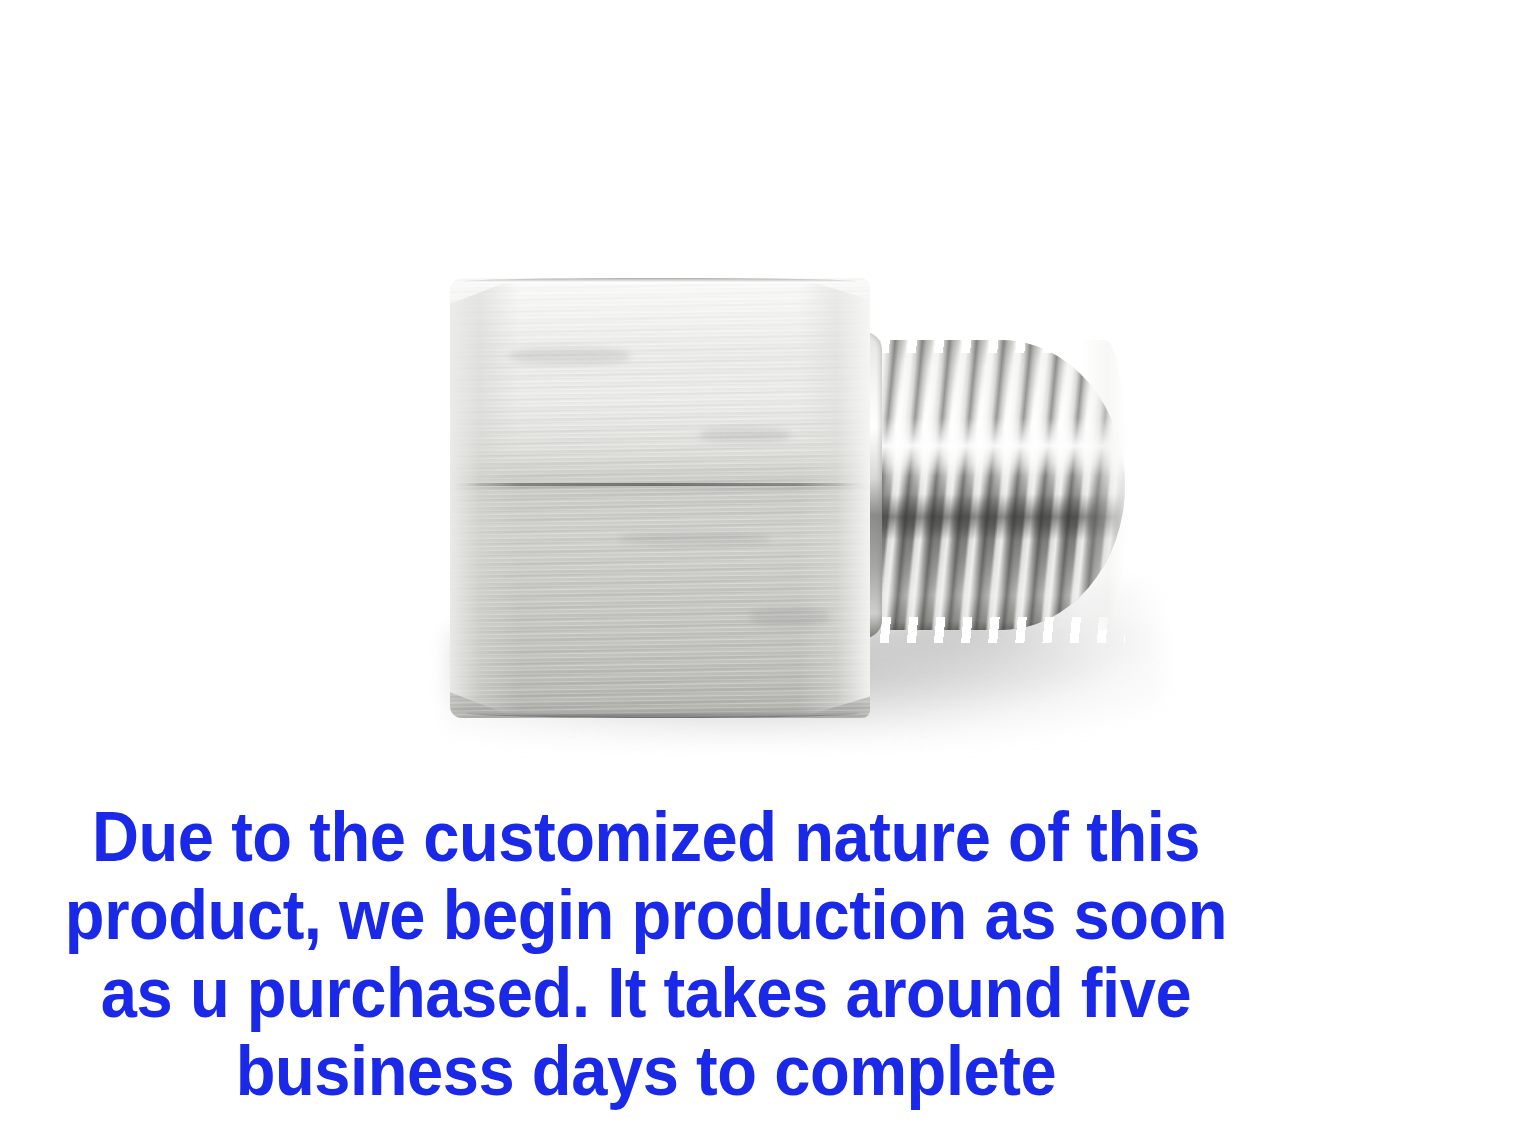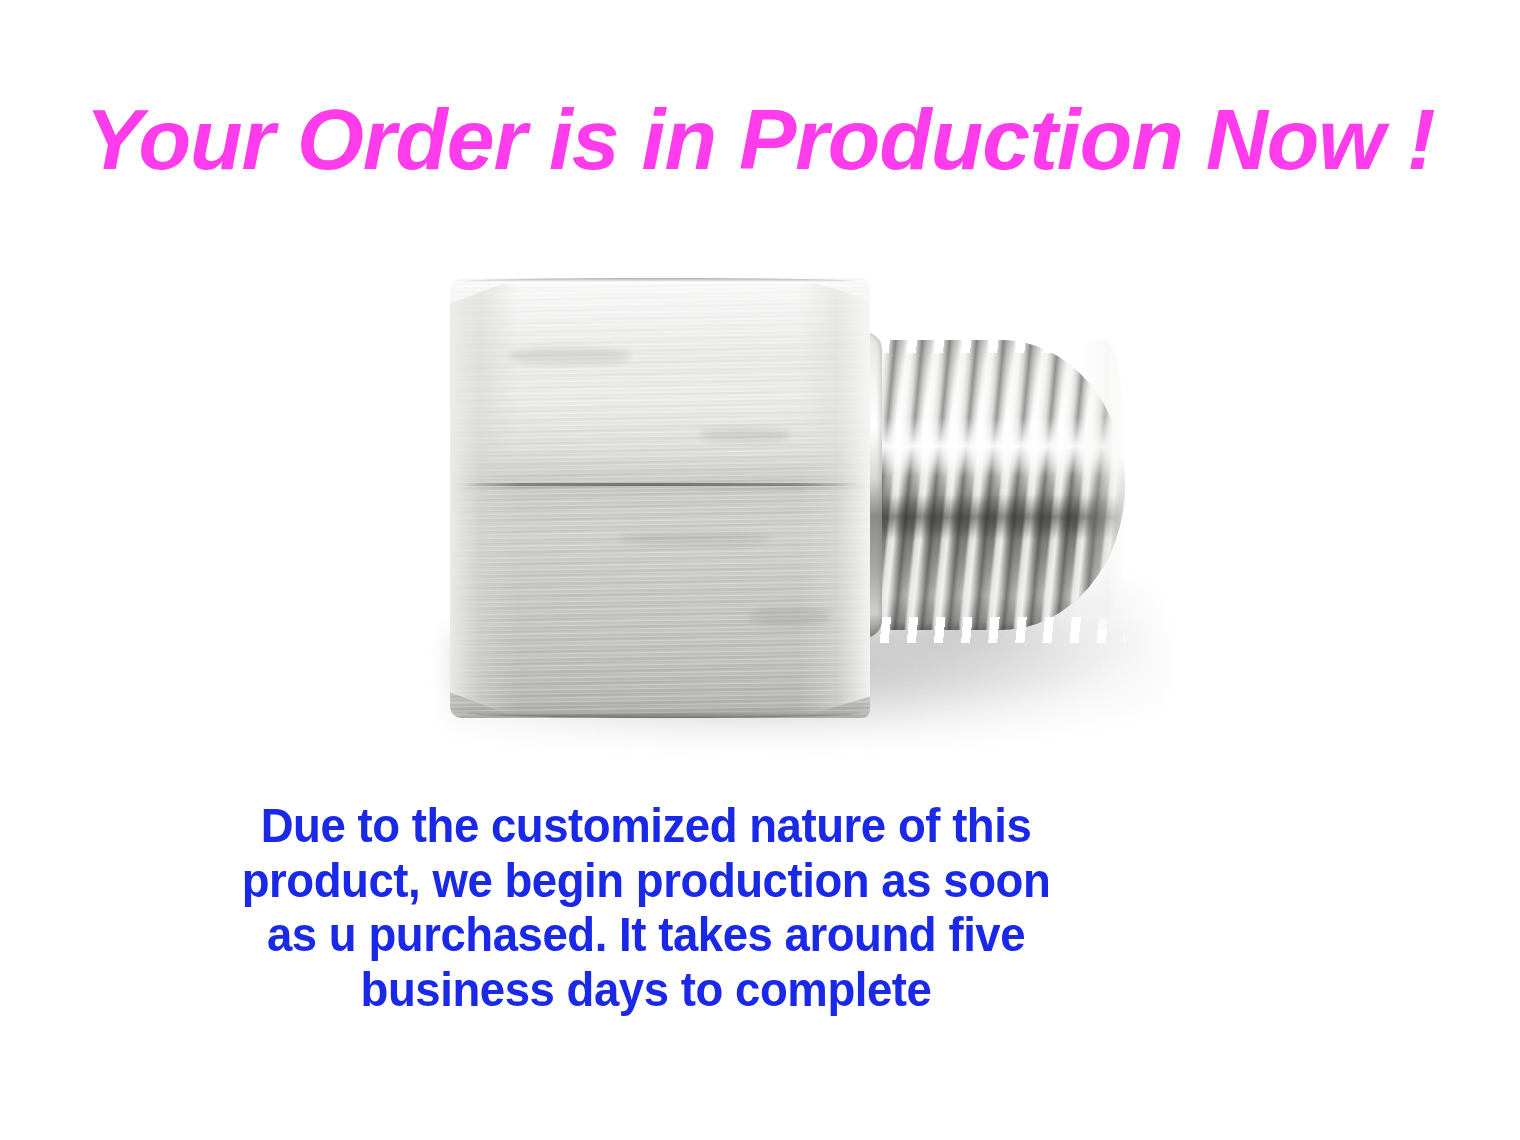--- a/index.html
+++ b/index.html
@@ -306,36 +306,35 @@
   
   .body-copy {
     position: absolute;
     left: 0;
     top: 798px;
     width: 1292px;
     text-align: center;
     color: #1a28e8;
     font-family: "Liberation Sans", sans-serif;
     font-weight: bold;
-    font-size: 49px;
+    font-size: 70px;
     line-height: 1.115;
     letter-spacing: -0.5px;
   }
   .body-copy .ln {
     display: block;
     white-space: nowrap;
     transform: scaleX(0.93);
   }
 </style>
 </head>
 <body>
 
 <div class="canvas">
 
-  <div class="headline">Your Order is in Production Now !</div>
 
   <div class="product-stage">
 
     <div class="ground-shadow"></div>
     <div class="ground-shadow b"></div>
 
     <div class="thread-assembly">
       <div class="thread-core">
         <div class="ridges"></div>
         <div class="ridge-shine"></div>

